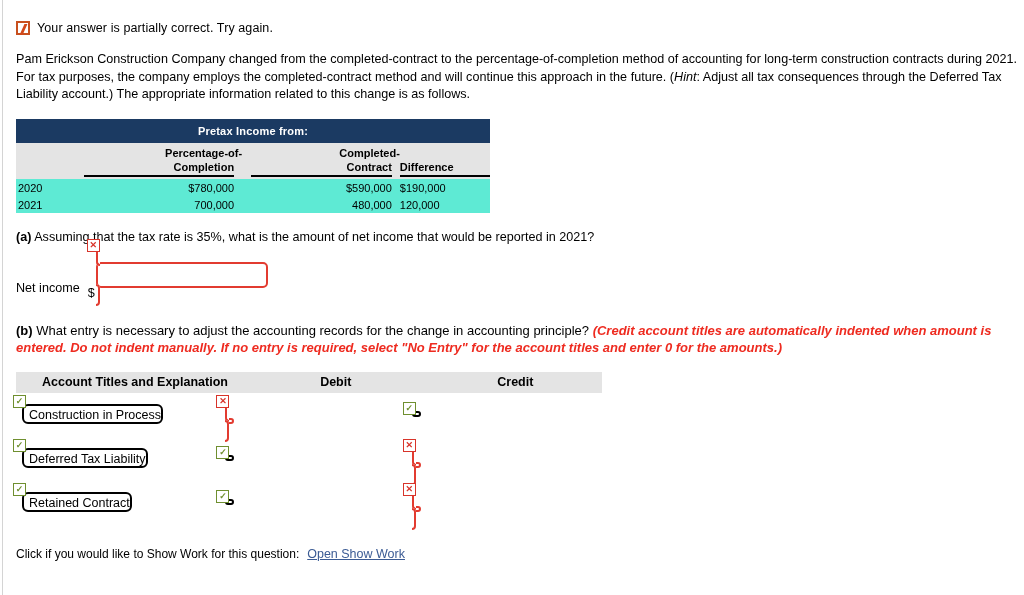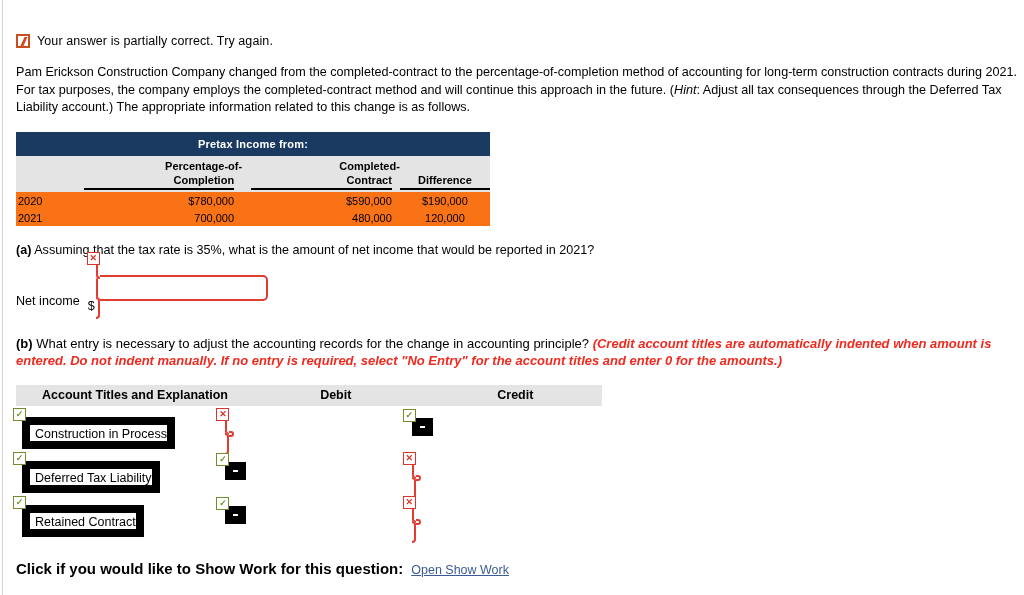--- a/index.html
+++ b/index.html
@@ -21,21 +21,21 @@
     position: absolute;
     left: 2px;
     top: 0;
     width: 1px;
     height: 595px;
     background: #d4d4d4;
   }
   .content {
     position: absolute;
     left: 16px;
-    top: 17px;
+    top: 4px;
     width: 1008px;
   }
 
   
   .status-row {
     display: flex;
     align-items: center;
     gap: 7px;
     padding-top: 17px;
   }
@@ -99,26 +99,26 @@
     line-height: 14px;
   }
   .pretax-table .sub th.blank { background: #e4e4e4; }
   .pretax-table .sub th .u {
     display: block;
     border-bottom: 2px solid #000;
     padding-bottom: 1px;
   }
   .pretax-table td {
     padding: 3px 0 2px 0;
-    background: #f97316;
+    background: #5eead4;
   }
   .col-year   { width: 70px;  text-align: left;  padding-left: 2px !important; }
   .col-poc    { width: 160px; text-align: right; }
   .col-cc     { width: 150px; text-align: right; }
-  .col-diff   { width: 94px;  text-align: center; }
+  .col-diff   { width: 94px;  text-align: left; }
   .pretax-table .sub th.col-poc .u,
   .pretax-table .sub th.col-cc .u { margin-right: 8px; }
   .pretax-table td.col-poc,
   .pretax-table td.col-cc { padding-right: 8px !important; }
   .gapcell { width: 10px; background: #e4e4e4; }
 
   
   .part-a {
     margin-top: 17px;
     font-size: 12.6px;
@@ -188,22 +188,22 @@
     width: 100%;
     height: 100%;
   }
   
   .vwrap.good .ring {
     border: 0;
     padding: 0;
     box-sizing: border-box;
   }
   .vwrap.good .vinput {
-    border: 8px solid #000000;
-    border-radius: 0;
+    border: 2px solid #000000;
+    border-radius: 6px;
     width: 100%;
     height: 100%;
   }
   .vinput .txt {
     display: block;
     padding: 2px 0 0 5px;
     font-size: 12.5px;
     color: #000;
     white-space: nowrap;
     overflow: hidden;
@@ -256,22 +256,22 @@
   .box-amt   { width: 182px; height: 25px; }
   .box-amt-g { width: 182px; height: 25px; }
 
   
   .showwork {
     margin-top: 22px;
     display: flex;
     align-items: baseline;
   }
   .showwork-label {
-    font-weight: bold;
-    font-size: 15px;
+    font-weight: normal;
+    font-size: 12px;
   }
   .showwork-link {
     margin-left: 8px;
     color: #3b5b94;
     text-decoration: underline;
     font-size: 12.5px;
     cursor: pointer;
   }
 </style>
 </head>

